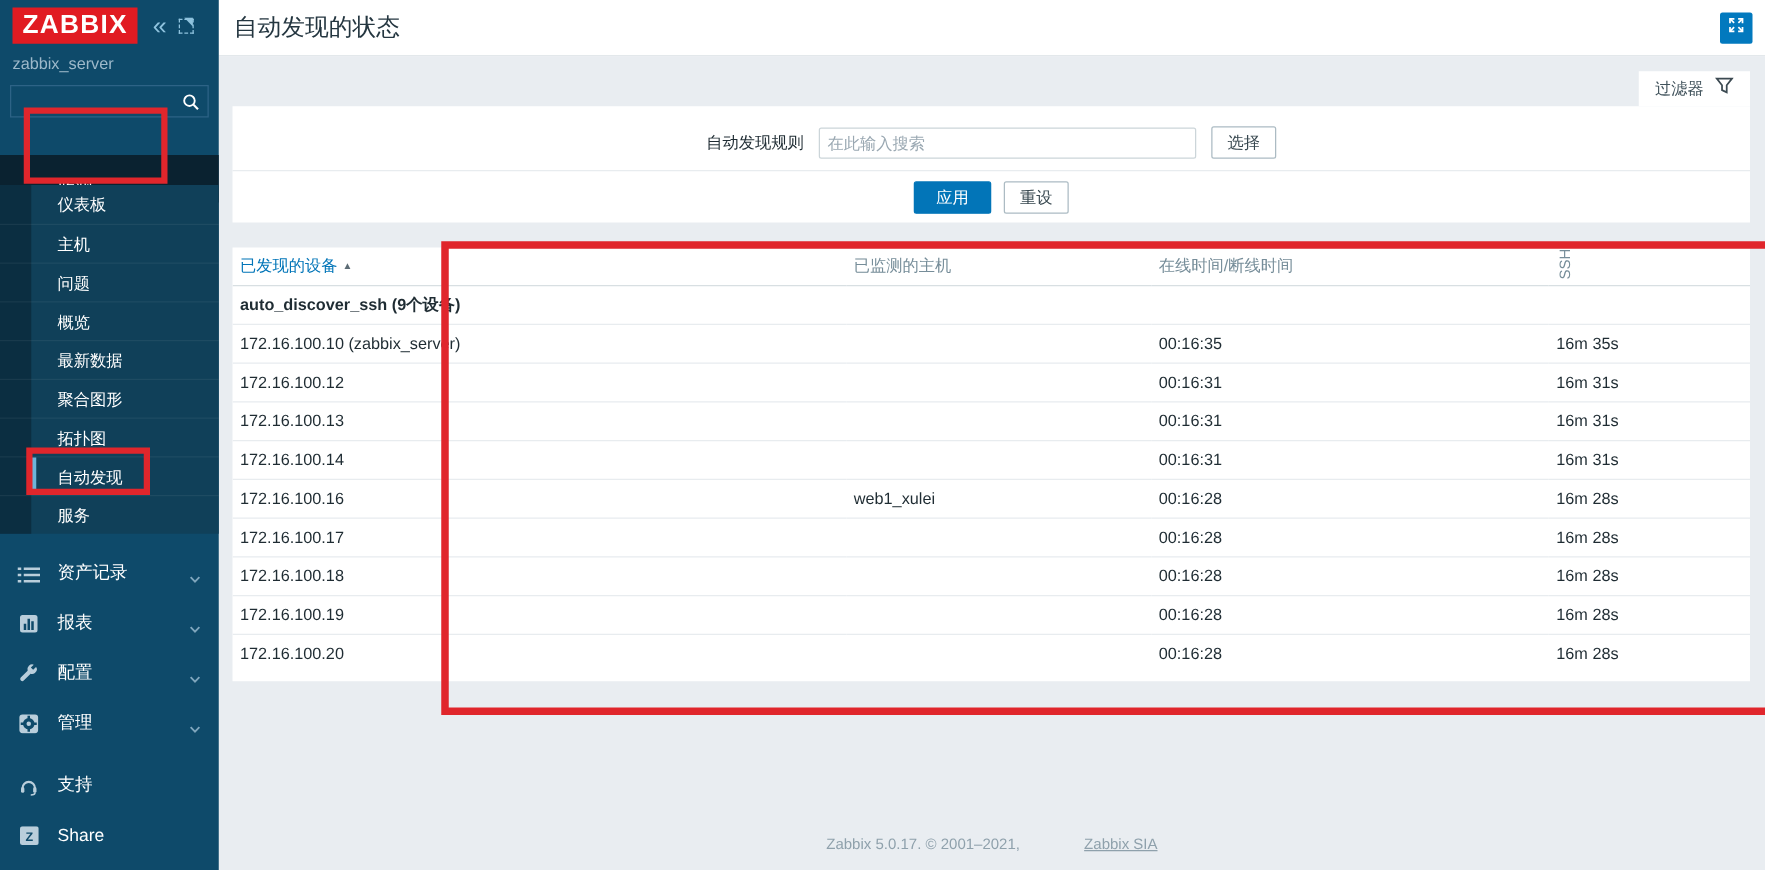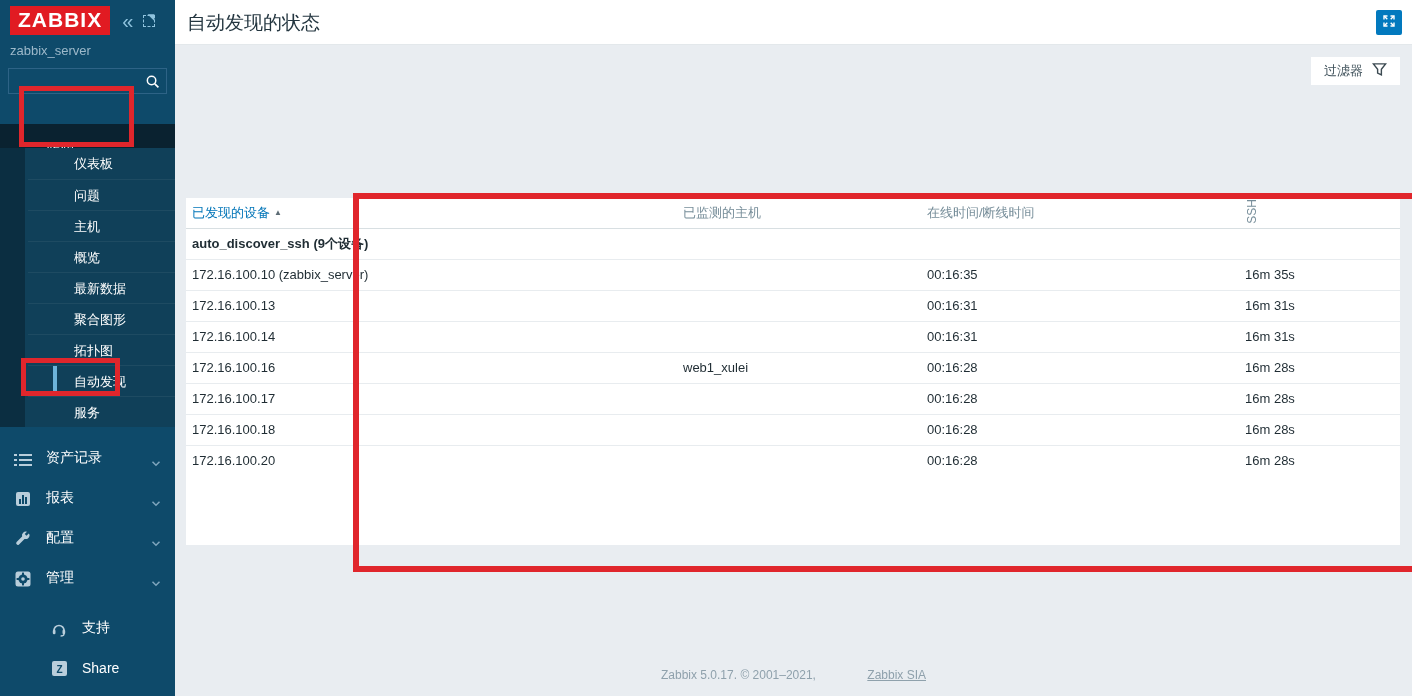--- a/index.html
+++ b/index.html
@@ -20,28 +20,28 @@
   .search-box input { flex:1; background:transparent; border:none; outline:none; color:#fff; font-size:13px; padding:0 6px; min-width:0; }
   .search-btn { width:28px; height:100%; display:flex; align-items:center; justify-content:center; cursor:pointer; }
 
   .menu-section-header { position:absolute; left:0; top:124px; width:175px; height:38px; background:#0a2230; display:flex; align-items:flex-end; cursor:pointer; }
   .menu-section-header .mi-icon { width:18px; margin-left:14px; display:flex; }
   .menu-section-header .mi-label { margin-left:14px; font-size:14px; }
   .menu-section-header .mi-chev { position:absolute; right:14px; display:flex; }
 
   .submenu { position:absolute; left:0; top:148px; width:175px; height:279px; background:#104059; }
   .submenu::before { content:""; position:absolute; left:0; top:0; width:25px; height:100%; background:#0b2e41; }
-  .submenu-item { position:relative; height:31px; line-height:31px; padding-left:46px; font-size:13px; color:#fff; cursor:pointer; border-top:1px solid rgba(255,255,255,.06);margin-left:28px; }
+  .submenu-item { position:relative; height:31px; line-height:31px; padding-left:46px; font-size:13px; color:#fff; cursor:pointer; border-top:1px solid rgba(255,255,255,.06); }
   .submenu-item:first-child { border-top:none; }
   .submenu-item.selected::before { content:""; position:absolute; left:25px; top:0; bottom:0; width:4px; background:#6db4da; }
 
   .menu-lower { position:absolute; left:0; top:427px; width:175px; }
   .menu-footer { position:absolute; left:0; top:598px; width:175px; }
   .side-item { position:relative; height:40px; display:flex; align-items:flex-end; cursor:pointer; }
-  .menu-footer .side-item { height:39px;padding-left:36px; }
+  .menu-footer .side-item { height:39px; }
   .side-item .mi-icon { width:18px; margin-left:14px; display:flex; justify-content:center; }
   .side-item .mi-label { margin-left:14px; font-size:14px; color:#fff; }
   .side-item .mi-chev { position:absolute; right:14px; display:flex; }
 
   
   .main { position:absolute; left:175px; top:0; width:1237px; height:696px; }
   .topbar { position:absolute; left:0; top:0; width:100%; height:45px; background:#fff; border-bottom:1px solid #e3e8eb; }
   .page-title { position:absolute; left:12px; top:0; line-height:45px; font-size:19px; color:#243640; }
   .kiosk-btn { position:absolute; right:10px; top:10px; width:26px; height:25px; background:#0279be; border-radius:2px; display:flex; align-items:center; justify-content:center; cursor:pointer; }
 
@@ -115,22 +115,22 @@
       <span class="mi-label">监测</span>
       <span class="mi-chev">
         <svg width="10" height="7" viewBox="0 0 10 8">
             <polyline points="1,6 5,2 9,6" fill="none" stroke="#7fa6bd" stroke-width="1.7"></polyline>
           </svg>
       </span>
     </div>
 
     <div class="submenu" id="submenu">
         <div class="submenu-item">仪表板</div>
+        <div class="submenu-item">主机</div>
         <div class="submenu-item">问题</div>
-        <div class="submenu-item">主机</div>
         <div class="submenu-item">概览</div>
         <div class="submenu-item">最新数据</div>
         <div class="submenu-item">聚合图形</div>
         <div class="submenu-item">拓扑图</div>
         <div class="submenu-item selected">自动发现</div>
         <div class="submenu-item">服务</div>
       </div>
     <div class="menu-lower" id="menu-lower">
         <div class="side-item">
           <span class="mi-icon">
@@ -255,20 +255,32 @@
 
     <div class="filter-tab">
       <span class="ft-label">过滤器</span>
       <span>
         <svg width="15" height="15" viewBox="0 0 16 15">
             <path d="M1.5 1.5h13L10 7.2v6l-4-1.9V7.2z" fill="none" stroke="#3c4a52" stroke-width="1.5"></path>
           </svg>
       </span>
     </div>
 
+    <div class="filter-card">
+      <div class="filter-row1">
+        <span class="filter-label">自动发现规则</span>
+        <input type="text" class="filter-input" placeholder="在此输入搜索" style="">
+        <button class="btn btn-grey">选择</button>
+      </div>
+      <div class="filter-divider"></div>
+      <div class="filter-row2">
+        <button class="btn btn-blue">应用</button>
+        <button class="btn btn-grey">重设</button>
+      </div>
+    </div>
 
     <div class="table-card">
       <table class="disc">
         <colgroup>
             <col style="width:491px">
             <col style="width:244px">
             <col style="width:318px">
             <col>
           </colgroup>
         <thead>
@@ -285,45 +297,57 @@
           <tr class="group-row">
             <td colspan="4">auto_discover_ssh (9个设备)</td>
           </tr>
         <tr>
               <td>172.16.100.10 (zabbix_server)</td>
               <td></td>
               <td>00:16:35</td>
               <td>16m 35s</td>
             </tr>
             <tr>
-              <td>172.16.100.13</td>
+              <td>172.16.100.12</td>
               <td></td>
               <td>00:16:31</td>
               <td>16m 31s</td>
             </tr>
             <tr>
-              <td>172.16.100.14</td>
+              <td>172.16.100.13</td>
               <td></td>
               <td>00:16:31</td>
               <td>16m 31s</td>
             </tr>
             <tr>
+              <td>172.16.100.14</td>
+              <td></td>
+              <td>00:16:31</td>
+              <td>16m 31s</td>
+            </tr>
+            <tr>
               <td>172.16.100.16</td>
               <td>web1_xulei</td>
               <td>00:16:28</td>
               <td>16m 28s</td>
             </tr>
             <tr>
               <td>172.16.100.17</td>
               <td></td>
               <td>00:16:28</td>
               <td>16m 28s</td>
             </tr>
             <tr>
               <td>172.16.100.18</td>
+              <td></td>
+              <td>00:16:28</td>
+              <td>16m 28s</td>
+            </tr>
+            <tr>
+              <td>172.16.100.19</td>
               <td></td>
               <td>00:16:28</td>
               <td>16m 28s</td>
             </tr>
             <tr>
               <td>172.16.100.20</td>
               <td></td>
               <td>00:16:28</td>
               <td>16m 28s</td>
             </tr>

